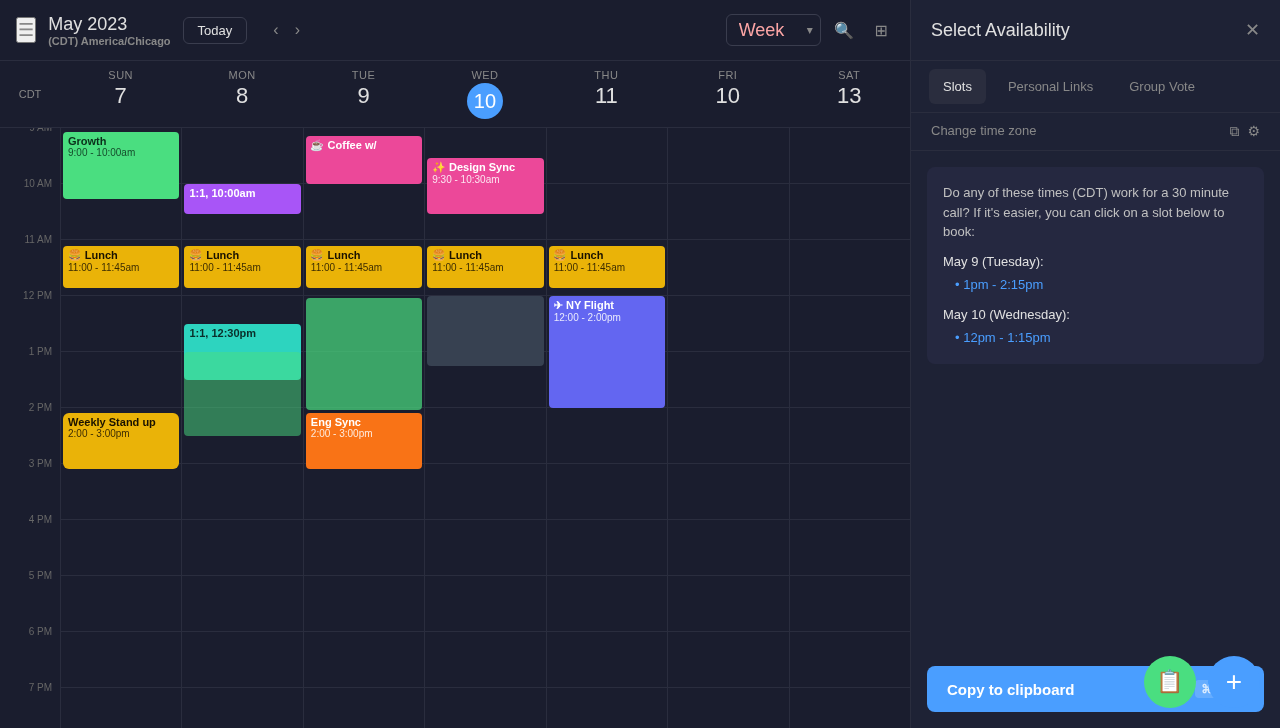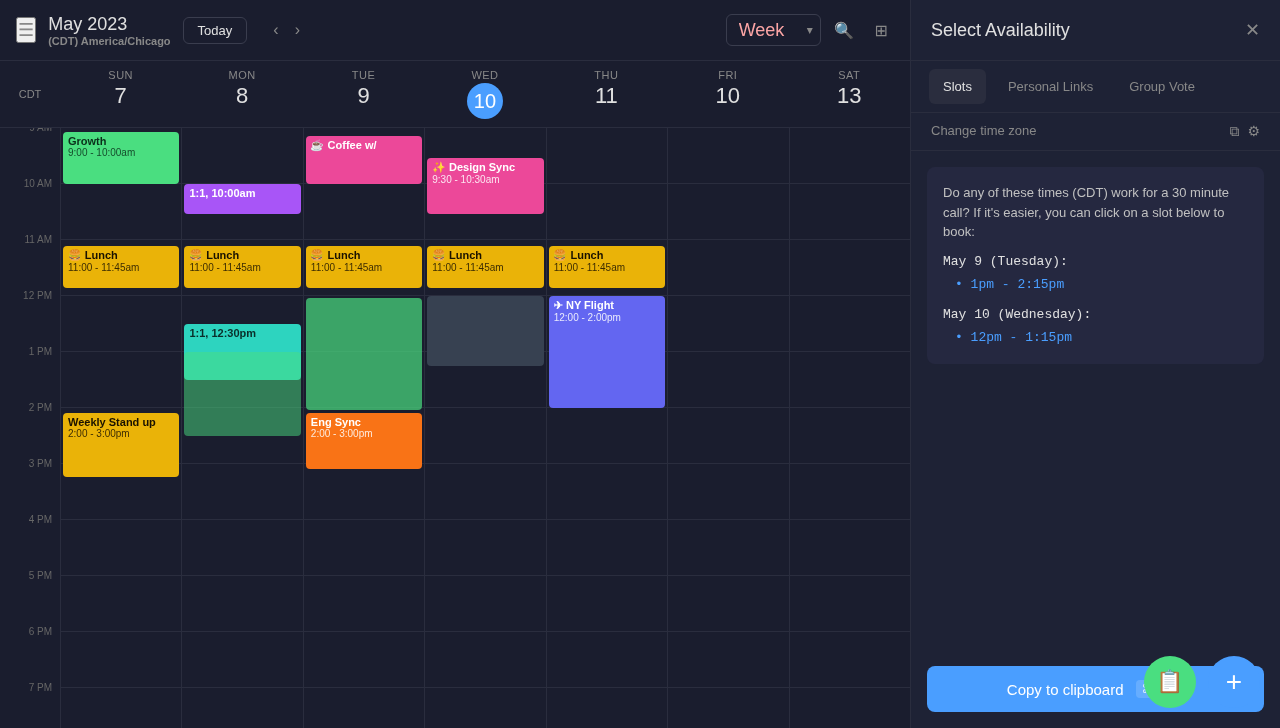--- a/index.html
+++ b/index.html
@@ -327,21 +327,20 @@
       padding: 16px;
       background: #252840;
       border-radius: 8px;
       font-size: 13px;
       color: #c0c0c0;
       line-height: 1.5;
     }
 
     .availability-message .day-entry {
       margin-top: 10px;
-      font-family: Liberation Mono, monospace;
     }
 
     .day-entry-title {
       color: #e0e0e0;
       font-weight: 500;
       font-size: 13px;
       margin-bottom: 4px;
     }
 
     .day-entry-slot {
@@ -361,25 +360,25 @@
     }
 
     .copy-btn {
       width: 100%;
       background: #4a9eff;
       border: none;
       border-radius: 8px;
       padding: 14px 20px;
       color: #fff;
       font-size: 15px;
-      font-weight: 400;
-      cursor: pointer;
-      display: flex;
-      align-items: center;
-      justify-content: center;
+      font-weight: 700;
+      cursor: pointer;
+      display: flex;
+      align-items: center;
+      justify-content: space-between;
       gap: 12px;
     }
 
     .copy-btn-kbd {
       display: flex;
       align-items: center;
       gap: 4px;
       opacity: 0.8;
     }
 
@@ -546,31 +545,31 @@
             <div class="hour-cell"></div>
           <div class="hour-cell"></div>
             <div class="hour-cell"></div>
             <div class="hour-cell"></div>
           <div class="hour-cell"></div>
             <div class="hour-cell"></div>
             <div class="hour-cell"></div>
           <div class="hour-cell"></div>
             <div class="hour-cell"></div>
 
-          <div class="event event-green" style="top:4px; height:52px;">
+          <div class="event event-green" style="top:4px; height:67px;">
             <div class="event-title">Growth</div>
             <div class="event-time">9:00 - 10:00am</div>
           </div>
 
           <div class="event event-yellow" style="top:118px; height:42px;">
             <div class="event-title">🍔 Lunch</div>
             <div class="event-time">11:00 - 11:45am</div>
           </div>
 
-          <div class="event event-yellow" style="top:285px; height:64px;">
+          <div class="event event-yellow" style="top:285px; height:56px;border-radius:6px;">
             <div class="event-title">Weekly Stand up</div>
             <div class="event-time">2:00 - 3:00pm</div>
           </div>
         </div>
 
         <div class="day-column" style="position:relative;">
           <div class="hour-cell"></div>
             <div class="hour-cell"></div>
             <div class="hour-cell"></div>
           <div class="hour-cell"></div>

